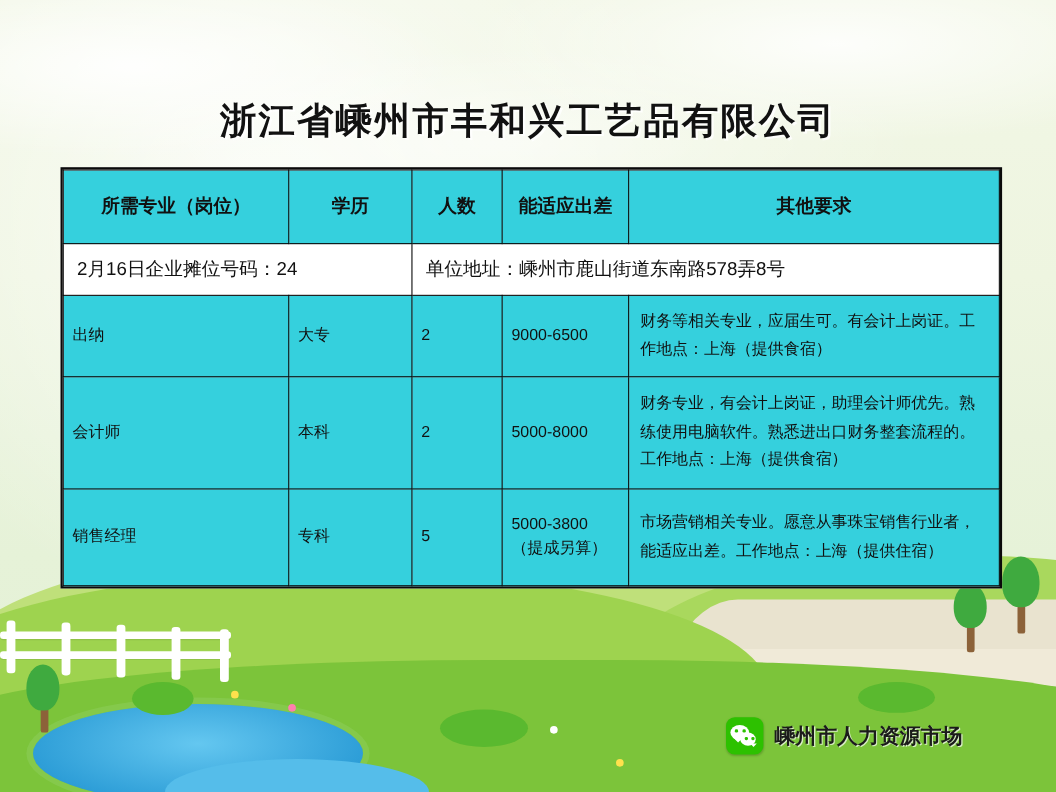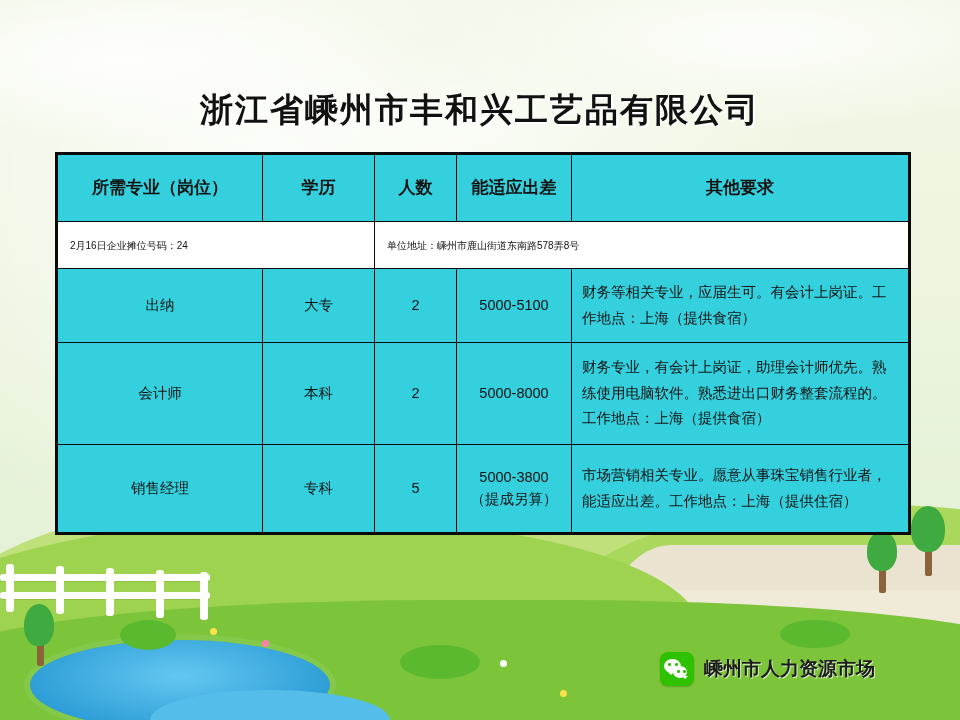--- a/index.html
+++ b/index.html
@@ -94,29 +94,29 @@
   }
   table{border-collapse:collapse;width:100%;table-layout:fixed;}
   td,th{
     border:1.5px solid #0a0a0a;
     font-size:14.5px;color:#111;
     padding:6px 8px;
     vertical-align:middle;
     line-height:1.5;
   }
   .meta-row td{
-    background:#ffffff;height:46px;font-size:10px;padding:0 12px;margin-left:21px;
+    background:#ffffff;height:46px;font-size:17px;padding:0 12px;margin-left:21px;
   }
   .meta-left{text-align:left;}
   .meta-right{text-align:left;}
   thead th{
     background:#35d0dd;
     font-weight:bold;font-size:17px;height:54px;text-align:center;
   }
-  tbody td{background:#35d0dd;text-align:center;}
+  tbody td{background:#35d0dd;}
   tbody td.desc{text-align:left;padding:8px 10px;line-height:1.75;font-size:14.5px;}
   .c1{width:205px;}
   .c2{width:112px;}
   .c3{width:82px;}
   .c4{width:115px;}
 
   
   #footer{
     position:absolute;left:660px;top:652px;display:flex;align-items:center;gap:10px;font-family:Liberation Serif, serif;
   }
@@ -213,21 +213,21 @@
         <th>人数</th>
         <th>能适应出差</th>
         <th>其他要求</th>
       </tr>
     </thead>
     <tbody>
       <tr style="height:74px;">
         <td>出纳</td>
         <td>大专</td>
         <td>2</td>
-        <td>5000-5100</td>
+        <td>9000-6500</td>
         <td class="desc">财务等相关专业，应届生可。有会计上岗证。工作地点：上海（提供食宿）</td>
       </tr>
       <tr style="height:102px;">
         <td>会计师</td>
         <td>本科</td>
         <td>2</td>
         <td>5000-8000</td>
         <td class="desc">财务专业，有会计上岗证，助理会计师优先。熟练使用电脑软件。熟悉进出口财务整套流程的。工作地点：上海（提供食宿）</td>
       </tr>
       <tr style="height:88px;margin-left:36px;">

